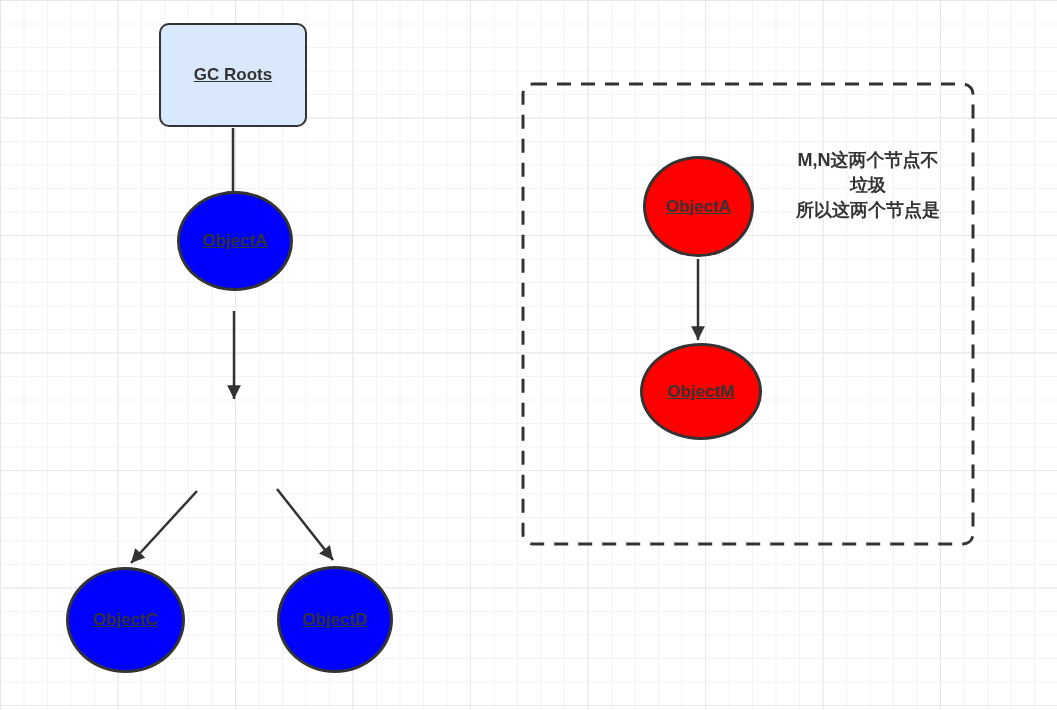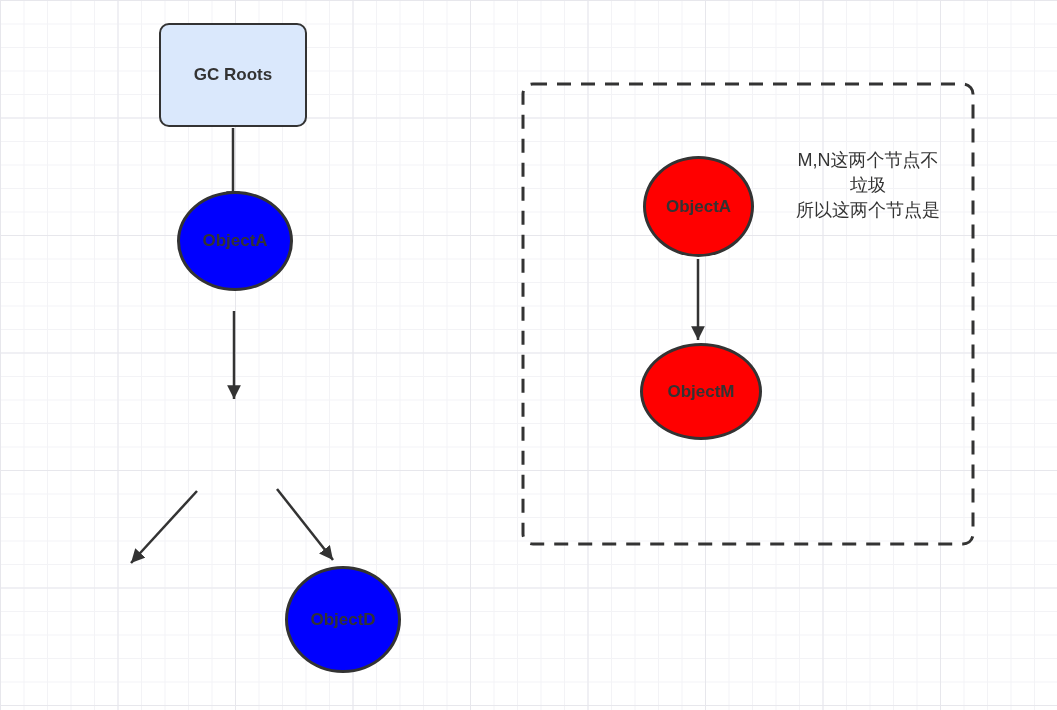--- a/index.html
+++ b/index.html
@@ -29,47 +29,48 @@
   .node {
     position: absolute;
     display: flex;
     align-items: center;
     justify-content: center;
     border: 3px solid #333333;
     color: #333333;
     font-weight: bold;
     font-size: 17px;
     text-align: left;
+    text-decoration: underline;
   }
 
   .rect-node {
     border-radius: 10px;
     border-width: 2.5px;
     background: #dae8fc;
   }
 
   .ellipse-node { border-radius: 50%; }
   .blue-node { background: #0000ff; }
   .red-node  { background: #ff0000; }
 
   .gc-roots { left: 159px; top: 23px;  width: 148px; height: 104px; }
   .object-a { left: 177px; top: 191px; width: 116px; height: 100px; }
   .object-b { left: 176px; top: 402px; width: 118px; height: 100px; }
   .object-c { left: 66px;  top: 567px; width: 119px; height: 106px; }
-  .object-d { left: 285px; top: 566px; width: 116px; height: 107px; }
+  .object-d { left: 277px; top: 566px; width: 116px; height: 107px; }
   .object-m { left: 643px; top: 156px; width: 111px; height: 101px; }
   .object-n { left: 640px; top: 343px; width: 122px; height: 97px; }
 
   .annotation {
     position: absolute;
     left: 762px; top: 148px;
     width: 212px;
     text-align: center;
     color: #333333;
-    font-weight: normal;
+    font-weight: bold;
     font-size: 18px;
     line-height: 25px;
   }
 </style>
 </head>
 <body>
 
 <div class="canvas">
 
   <svg class="edges-layer" width="1057" height="710" viewBox="0 0 1057 710" xmlns="http://www.w3.org/2000/svg">
@@ -88,20 +89,23 @@
     <line x1="698" y1="259" x2="698" y2="340" stroke="#333333" stroke-width="2.5" marker-end="url(#arrowhead)"></line>
   </svg>
 
   <div class="node rect-node gc-roots">
     <span>GC Roots</span>
   </div>
 
   <div class="node ellipse-node blue-node object-a">
     <span>ObjectA</span>
   </div>
+  <div class="node ellipse-node blue-node object-c">
+    <span>ObjectC</span>
+  </div>
   <div class="node ellipse-node blue-node object-d">
     <span>ObjectD</span>
   </div>
 
   <div class="node ellipse-node red-node object-m">
     <span>ObjectA</span>
   </div>
   <div class="node ellipse-node red-node object-n">
     <span>ObjectM</span>
   </div>

